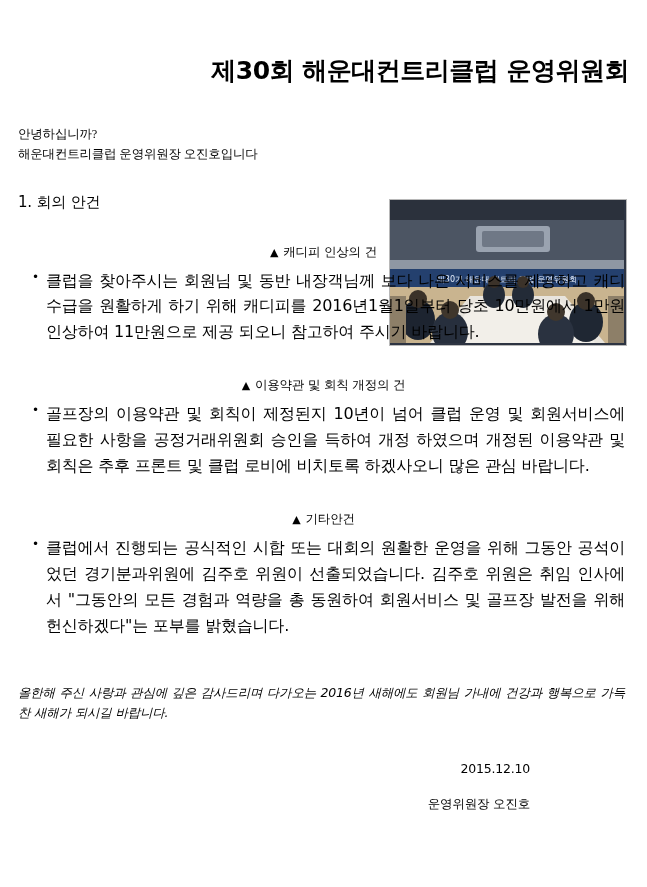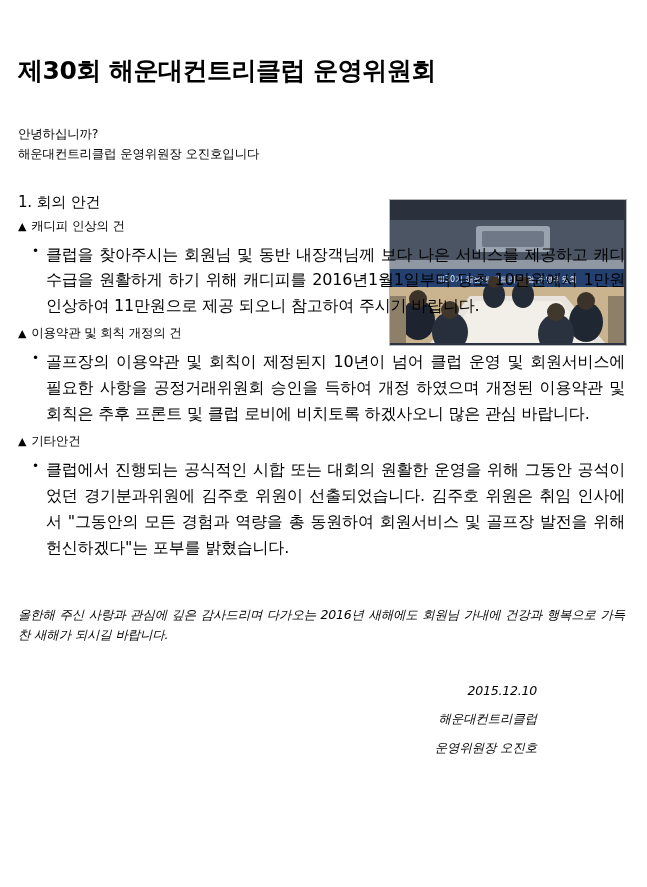--- a/index.html
+++ b/index.html
@@ -15,34 +15,35 @@
     overflow: hidden;
   }
   .page {
     position: relative;
     width: 647px;
     height: 887px;
     box-sizing: border-box;
     padding: 0 18px;
   }
   .doc-title {
-    text-align: left;
+    text-align: right;
     font-size: 25px;
     font-weight: bold;
     letter-spacing: -0.5px;
     margin-top: 56px;
     margin-bottom: 0;
     line-height: 1.2;
   }
   .intro-block {
     margin-top: 38px;
     width: 345px;
     font-size: 12.5px;
     line-height: 1.62;
     letter-spacing: -0.2px;
+    font-family: Liberation Serif, serif;
   }
   .intro-line {
     margin: 0;
   }
   .intro-para {
     margin: 0;
     text-align: justify;
   }
   .photo {
     position: absolute;
@@ -54,23 +55,24 @@
     overflow: hidden;
     background: #2d3442;
   }
   .photo svg { display: block; }
   .section-num {
     margin-top: 28px;
     font-size: 15px;
     letter-spacing: -0.2px;
   }
   .agenda-head {
-    margin-top: 6px;
+    margin-top: 32px;
     font-size: 12.5px;
     letter-spacing: -0.2px;
+    text-align: center;
   }
   .agenda-head .tri {
     font-size: 11px;
     margin-right: 5px;
   }
   .bullet-wrap {
     margin-top: 7px;
     padding-left: 28px;
     position: relative;
   }
@@ -99,21 +101,21 @@
   }
   .closing p { margin: 0; }
   .signature {
     margin-top: 36px;
     text-align: right;
     font-size: 12.5px;
     line-height: 1.62;
     letter-spacing: -0.2px;
     padding-right: 84px;
   }
-  .signature div { margin: 8px; font-style: italic; }
+  .signature div { margin: 15px; }
 </style>
 </head>
 <body>
 
 <div class="page">
 
   <div class="doc-title">제30회 해운대컨트리클럽 운영위원회</div>
 
   <div class="intro-block">
     <p class="intro-line">안녕하십니까?</p>
@@ -176,17 +178,16 @@
     <span class="bullet-dot">•</span>
     <div class="bullet-text">클럽에서 진행되는 공식적인 시합 또는 대회의 원활한 운영을 위해 그동안 공석이었던 경기분과위원에 김주호 위원이 선출되었습니다. 김주호 위원은 취임 인사에서 "그동안의 모든 경험과 역량을 총 동원하여 회원서비스 및 골프장 발전을 위해 헌신하겠다"는 포부를 밝혔습니다.</div>
   </div>
 
   <div class="closing">
     <p>올한해 주신 사랑과 관심에 깊은 감사드리며 다가오는 2016년 새해에도 회원님 가내에 건강과 행복으로 가득찬 새해가 되시길 바랍니다.</p>
   </div>
 
   <div class="signature">
     <div>2015.12.10</div>
-    <div>해운대컨트리클럽</div>
     <div>운영위원장 오진호</div>
   </div>
 
 </div>
 
 </body></html>

